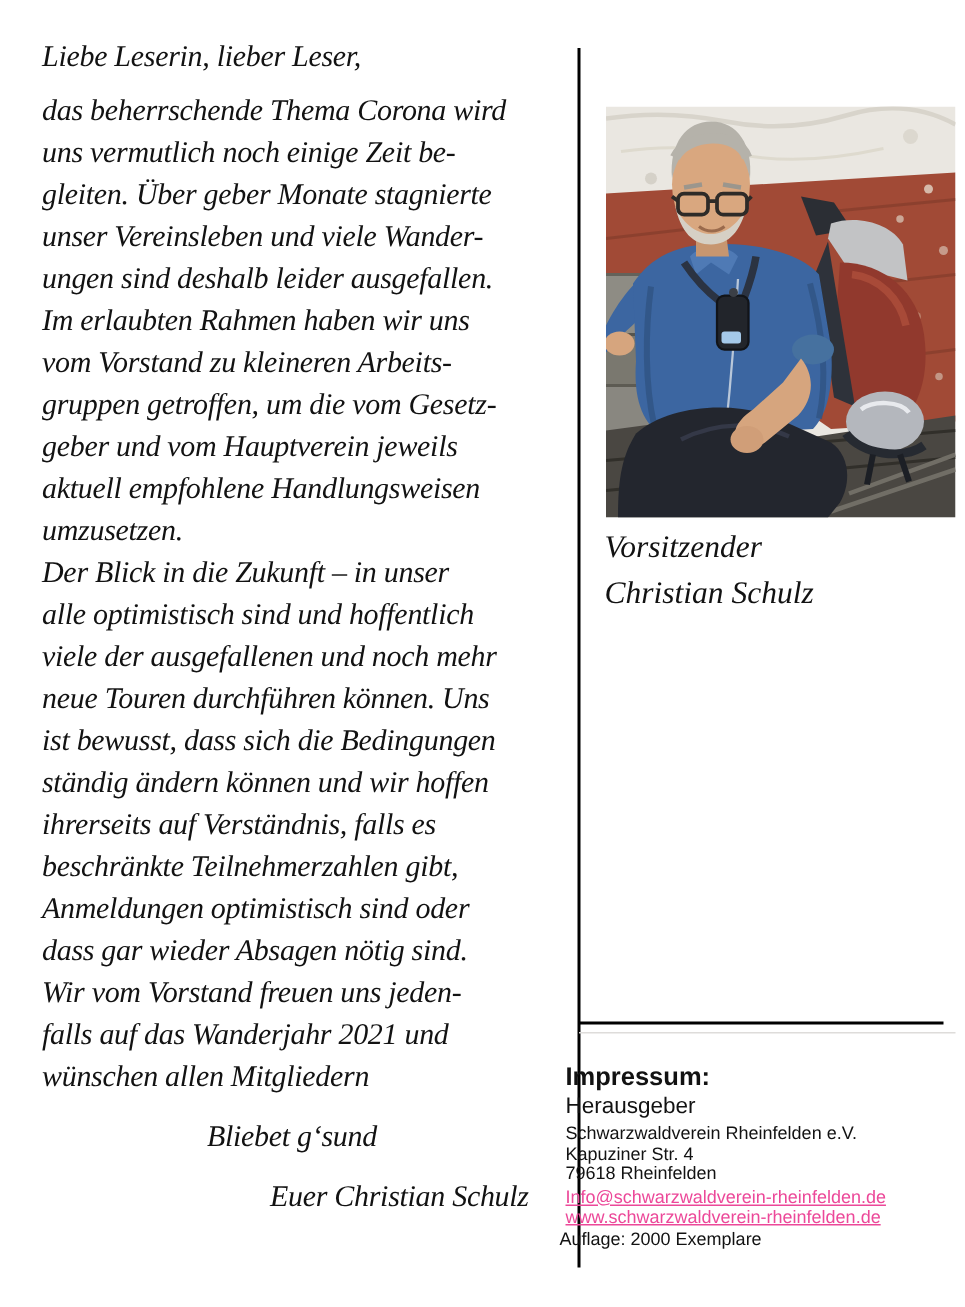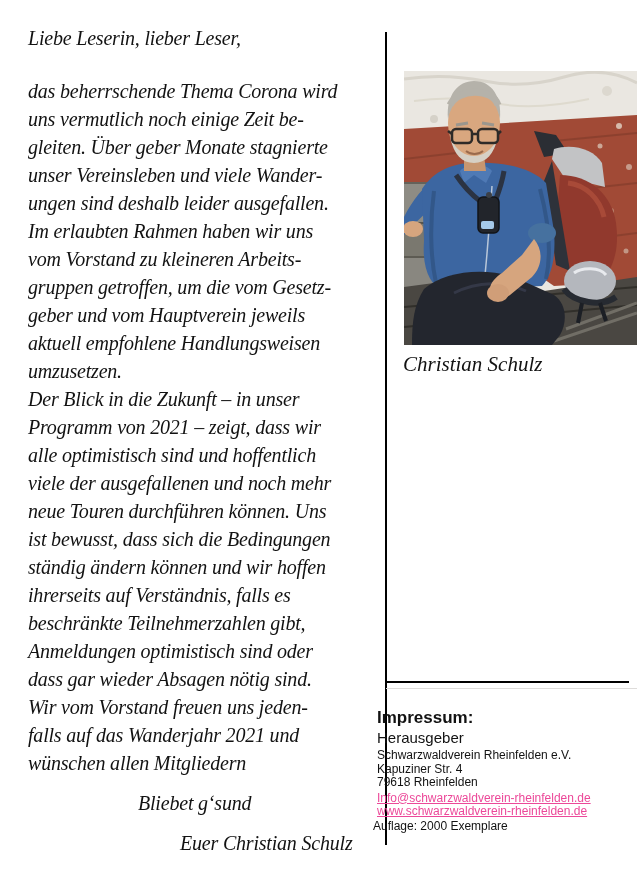--- a/index.html
+++ b/index.html
@@ -7,21 +7,21 @@
     position:relative; width:643px; height:871px; background:#ffffff;
     font-family:"Liberation Serif","DejaVu Serif",serif; color:#121212;
     overflow:hidden;
   }
   
   .letter {
     position:absolute; left:28px; top:24px; width:352px;
     font-style:italic; font-size:20px; line-height:28px;
     letter-spacing:-0.2px;
   }
-  .salutation { margin:0 0 25px 0; }
+  .salutation { margin:0 0 8px 0; }
   .body-lines { margin:0; }
   .closing   { margin:12px 0 0 110px; }
   .signature { margin:12px 0 0 152px; }
 
   
   .divider { position:absolute; left:385px; top:32px; width:2px; height:813px; background:#000; }
 
   
   .photo { position:absolute; left:404px; top:71px; width:233px; height:274px; }
   .photo svg { display:block; width:100%; height:100%; }
@@ -58,21 +58,20 @@
         <div>gleiten. Über geber Monate stagnierte</div>
         <div>unser Vereinsleben und viele Wander-</div>
         <div>ungen sind deshalb leider ausgefallen.</div>
         <div>Im erlaubten Rahmen haben wir uns</div>
         <div>vom Vorstand zu kleineren Arbeits-</div>
         <div>gruppen getroffen, um die vom Gesetz-</div>
         <div>geber und vom Hauptverein jeweils</div>
         <div>aktuell empfohlene Handlungsweisen</div>
         <div>umzusetzen.</div>
         <div>Der Blick in die Zukunft – in unser</div>
-        <div>Programm von 2021 – zeigt, dass wir</div>
         <div>alle optimistisch sind und hoffentlich</div>
         <div>viele der ausgefallenen und noch mehr</div>
         <div>neue Touren durchführen können. Uns</div>
         <div>ist bewusst, dass sich die Bedingungen</div>
         <div>ständig ändern können und wir hoffen</div>
         <div>ihrerseits auf Verständnis, falls es</div>
         <div>beschränkte Teilnehmerzahlen gibt,</div>
         <div>Anmeldungen optimistisch sind oder</div>
         <div>dass gar wieder Absagen nötig sind.</div>
         <div>Wir vom Vorstand freuen uns jeden-</div>
@@ -150,20 +149,21 @@
       <path d="M62,80 C67,84 74,84 79,80" stroke="#9a6a4c" stroke-width="2" fill="none"></path>
 
       <path d="M52,104 C60,116 68,124 76,130 M100,100 C98,112 95,120 92,128" stroke="#2b3342" stroke-width="5" fill="none"></path>
       <rect x="74" y="126" width="21" height="36" rx="5" fill="#22252b" stroke="#121418" stroke-width="1.5"></rect>
       <rect x="77" y="150" width="13" height="8" rx="2" fill="#a5c9e9"></rect>
       <circle cx="85" cy="124" r="3" fill="#3b3f46"></circle>
     </svg>
   </div>
 
   <div class="caption">
+    <div>Vorsitzender</div>
     <div>Christian Schulz</div>
   </div>
 
   <div class="imp-topline"></div>
   <div class="imp-topline2"></div>
 
   <div class="impressum">
     <p class="imp-title">Impressum:</p>
     <p class="imp-publisher">Herausgeber</p>
     <div class="imp-row">Schwarzwaldverein Rheinfelden e.V.</div>

